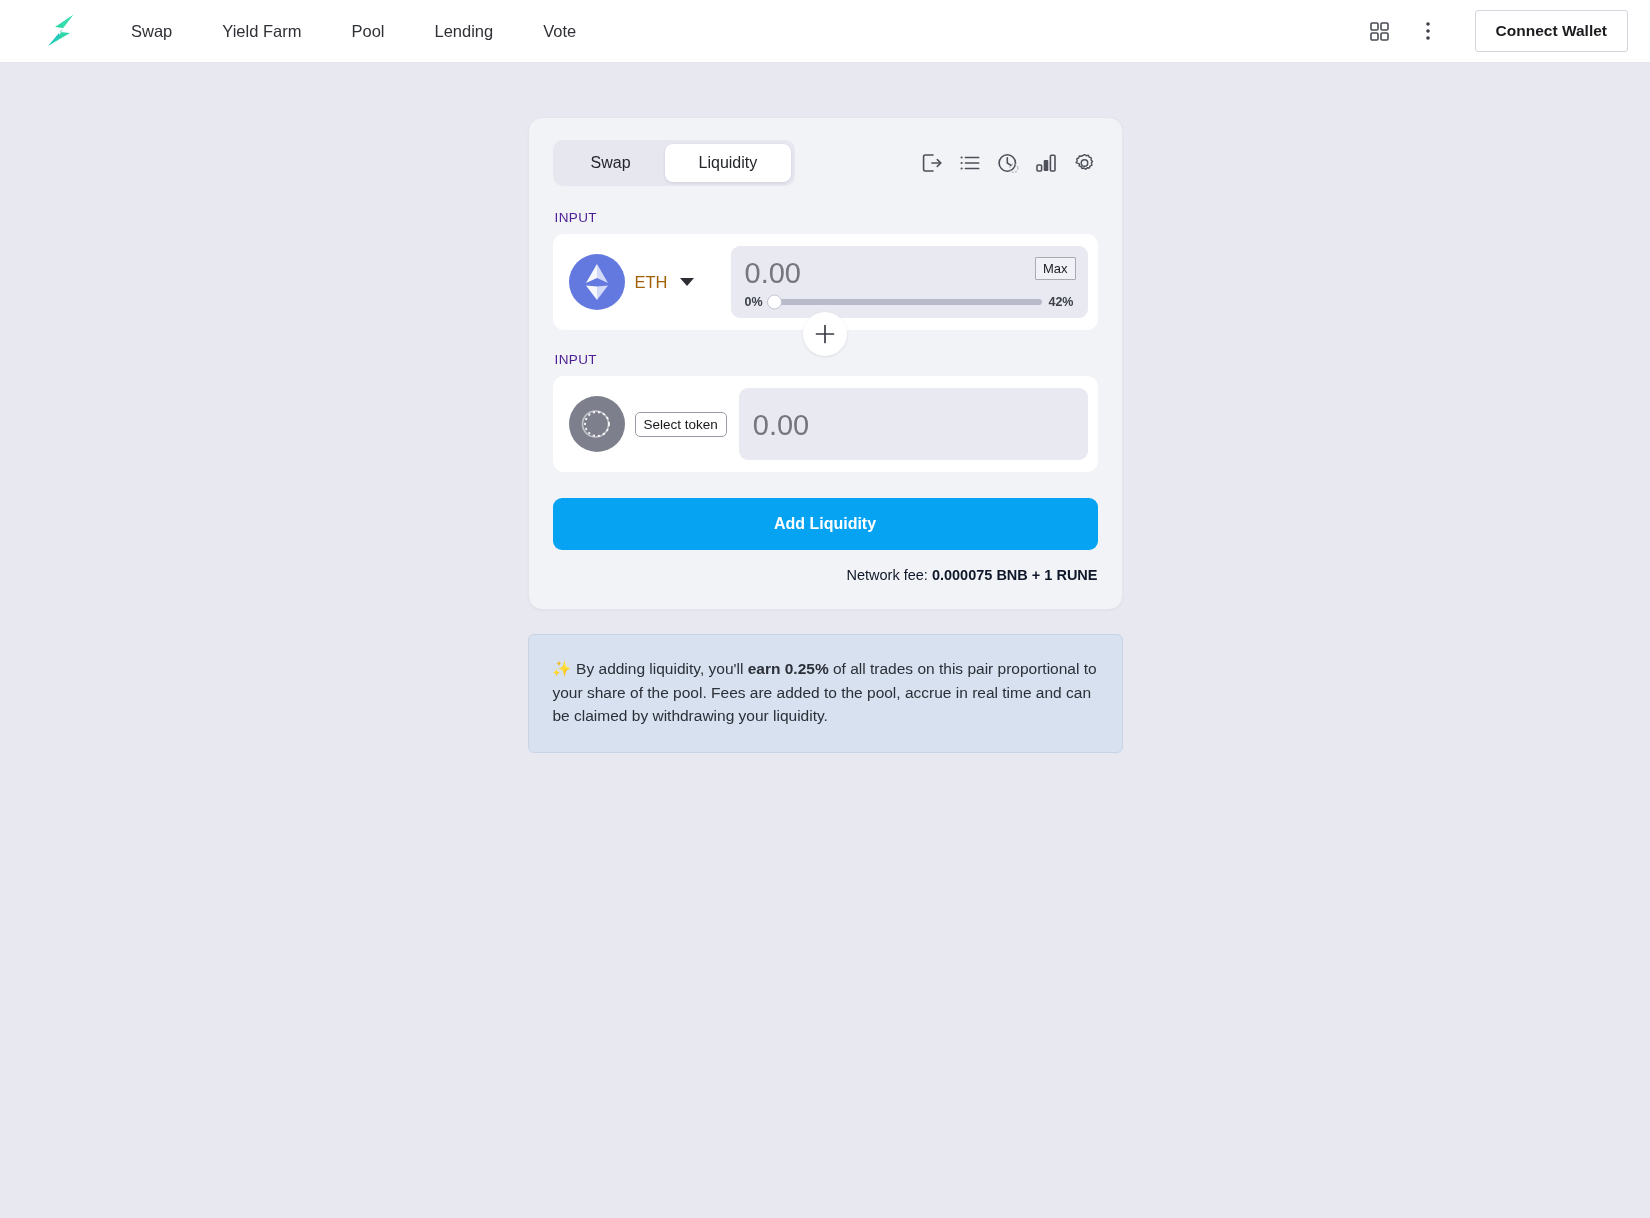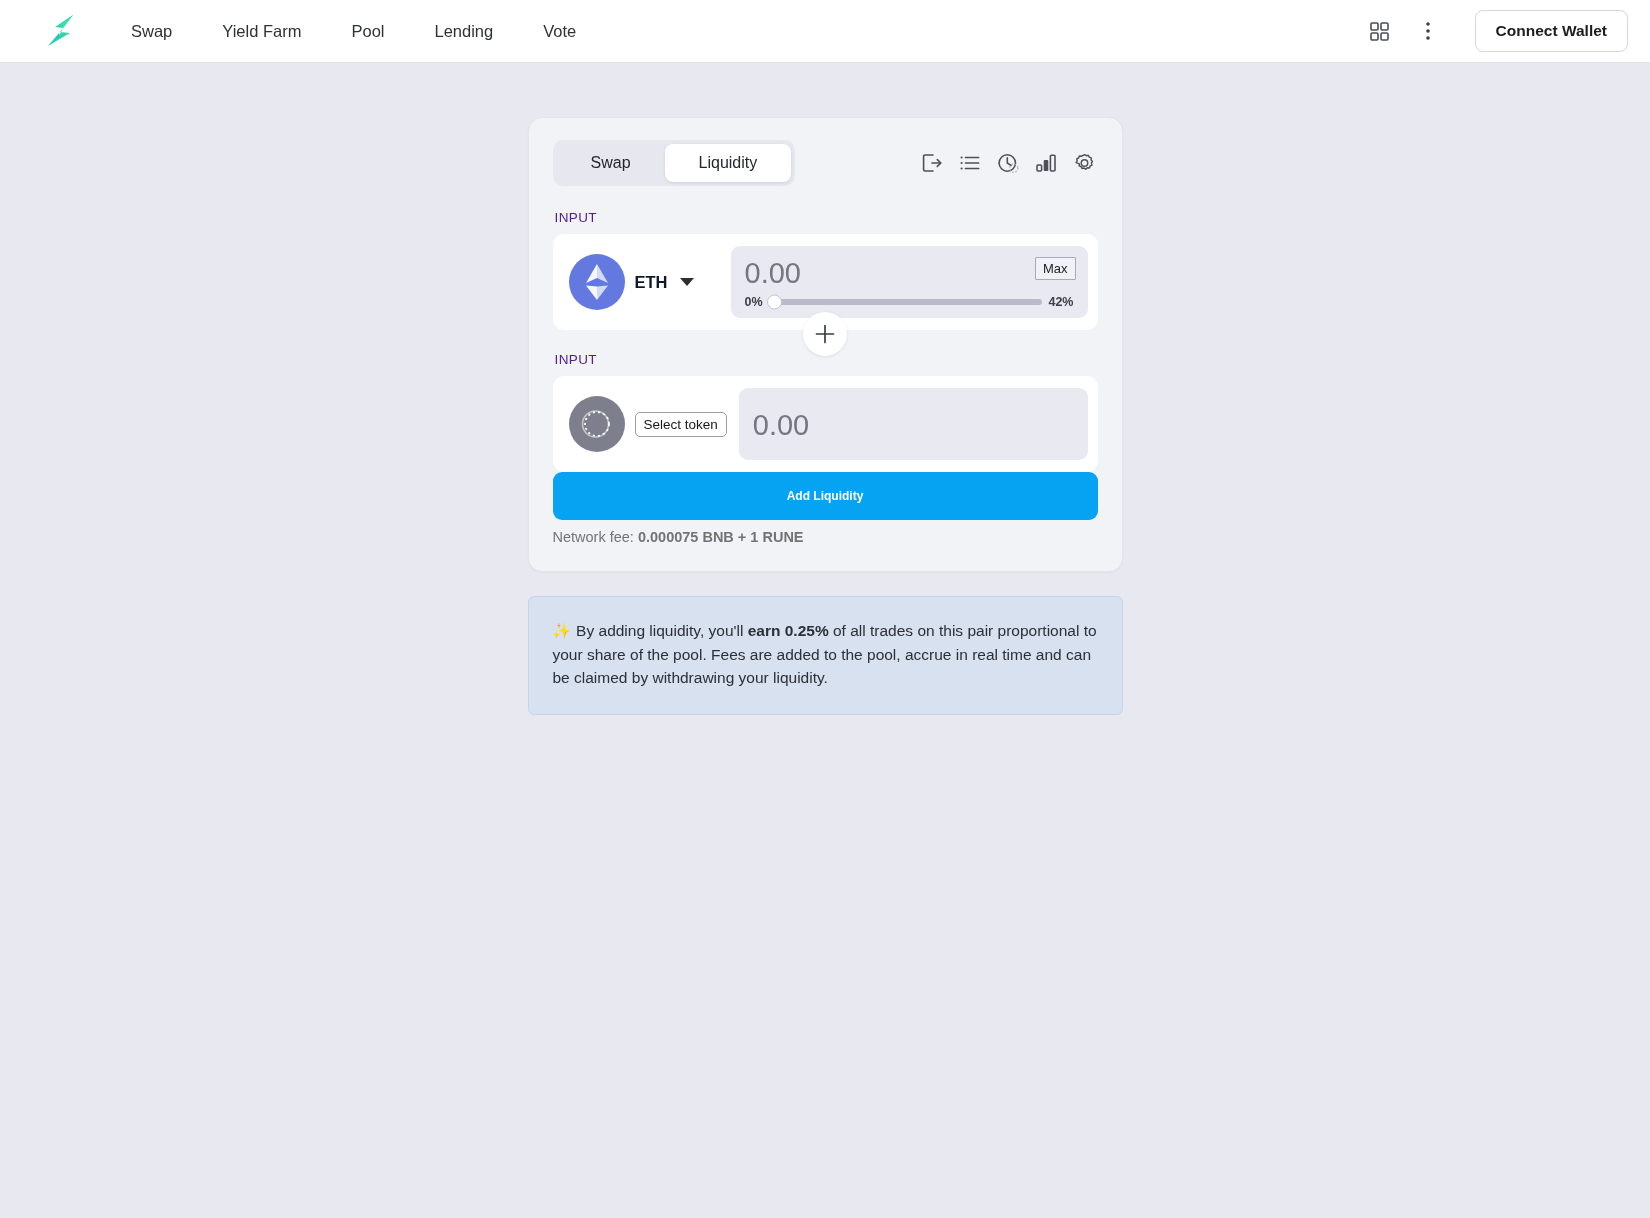--- a/index.html
+++ b/index.html
@@ -40,21 +40,21 @@
     align-items: center;
     gap: 18px;
   }
   .nav-icon-btn {
     width: 30px; height: 30px;
     display: flex; align-items: center; justify-content: center;
     cursor: pointer;
   }
   .connect-btn {
     border: 1px solid #d4d6de;
-    border-radius: 8px;
+    border-radius: 3px;
     background: #ffffff;
     font-size: 15.5px;
     font-weight: bold;
     color: #1b1c1f;
     padding: 11px 20px;
     cursor: pointer;
     margin-left: 14px;
     font-family: "Liberation Sans", sans-serif;
   }
 
@@ -127,22 +127,22 @@
   .token-pick {
     display: flex;
     align-items: center;
     gap: 10px;
     min-width: 150px;
     cursor: pointer;
   }
   .token-icon { width: 56px; height: 56px; flex: none; }
   .token-sym {
     font-size: 16.5px;
-    font-weight: bold;
-    color: #0f172a;
+    font-weight: normal;
+    color: #a16207;
   }
   .caret {
     width: 0; height: 0;
     border-left: 7px solid transparent;
     border-right: 7px solid transparent;
     border-top: 8px solid #2c2e34;
     margin-left: 2px;
   }
   .select-token-btn {
     border: 1px solid #9a9aa5;
@@ -232,33 +232,34 @@
     cursor: pointer;
     z-index: 3;
   }
 
   .spacer-1 { height: 22px; }
 
   .primary-btn {
     width: 100%;
     background: #06a3f2;
     color: #ffffff;
-    font-size: 12px;
+    font-size: 16px;
     font-weight: bold;
     border: none;
     border-radius: 9px;
     padding: 17px 0;
+    margin-top: 26px;
     cursor: pointer;
     font-family: "Liberation Sans", sans-serif;
   }
   .fee-line {
-    text-align: left;
+    text-align: right;
     font-size: 14.5px;
-    color: #737373;
-    margin-top: 9px;
+    color: #0f172a;
+    margin-top: 17px;
   }
   .fee-line b { font-weight: bold; }
 
   
   .banner {
     width: 595px;
     margin-top: 24px;
     background: #d7e1ef;
     border: 1px solid #c8d4e6;
     border-radius: 6px;

